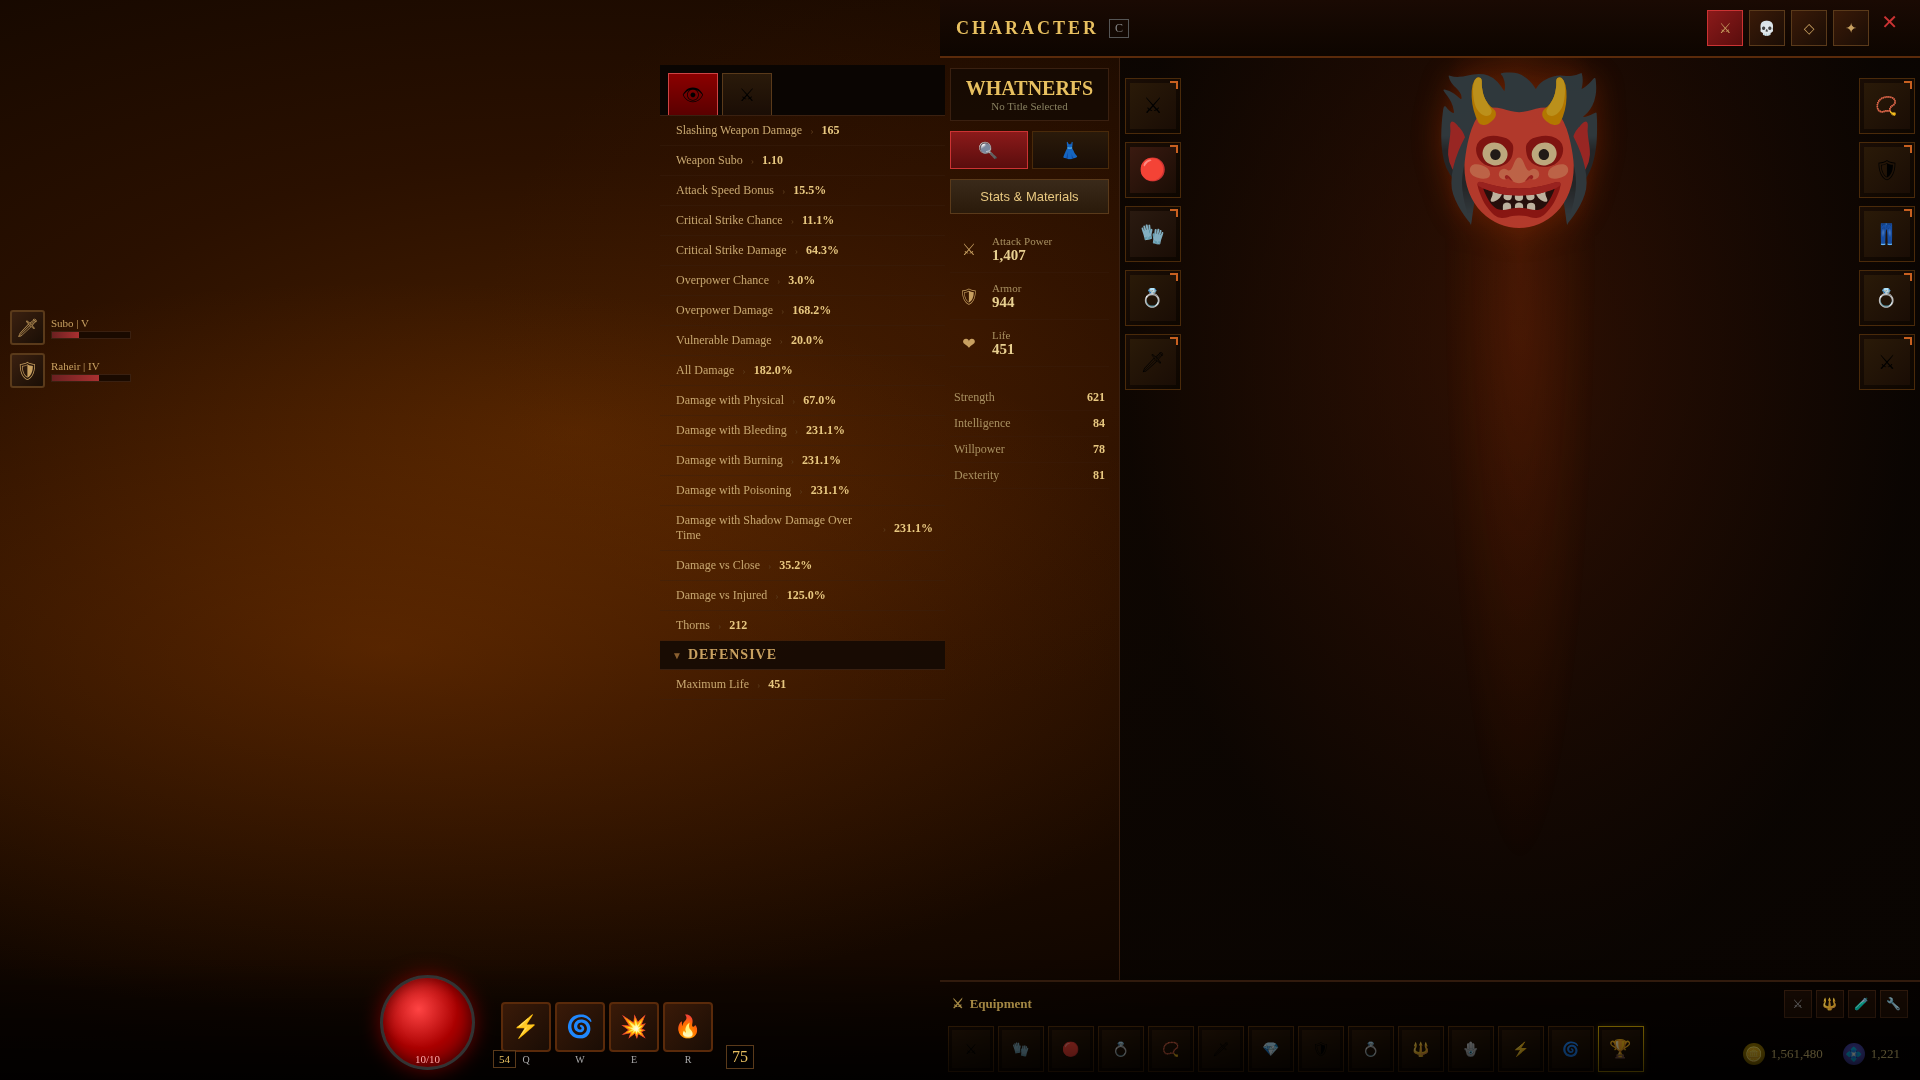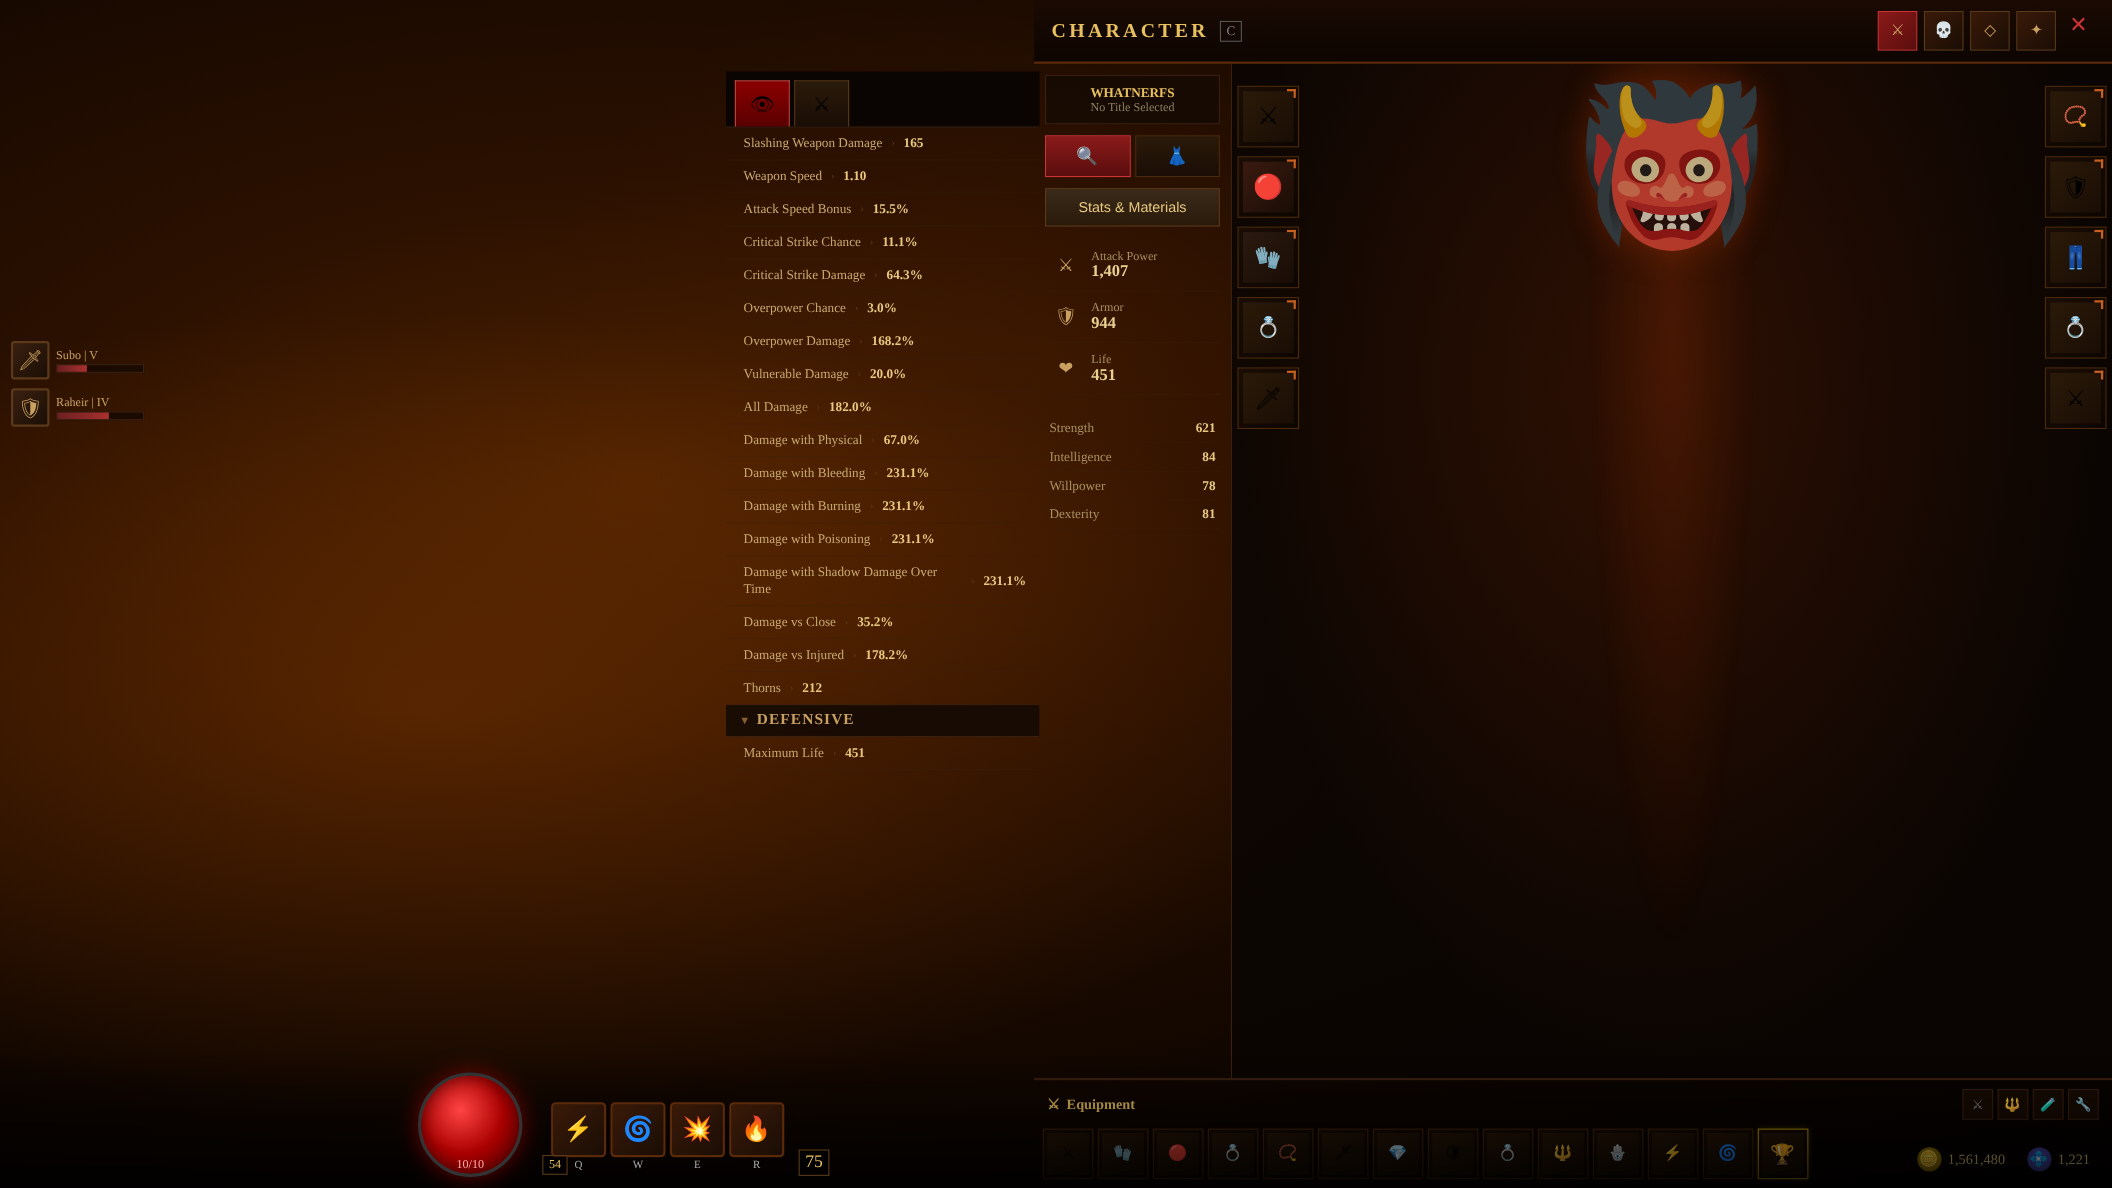--- a/index.html
+++ b/index.html
@@ -361,21 +361,21 @@
     .char-name-box {
       background: rgba(20,10,3,0.8);
       border: 1px solid #3a2010;
       padding: 8px 12px;
       margin-bottom: 10px;
       text-align: center;
     }
 
     .char-name {
       color: #e8c060;
-      font-size: 12px;
+      font-size: 20px;
       font-weight: bold;
     }
 
     .char-subtitle {
       color: #888060;
       font-size: 11px;
     }
 
     .char-actions {
       display: flex;
@@ -637,21 +637,21 @@
 
     <div class="stats-scroll-area">
 
       <div id="stat-rows-container">
       <div class="stat-row">
       <span class="stat-name">Slashing Weapon Damage</span>
       <span class="stat-arrow">›</span>
       <span class="stat-value">165</span>
     </div>
           <div class="stat-row">
-      <span class="stat-name">Weapon Speed</span>
+      <span class="stat-name">Weapon Subo</span>
       <span class="stat-arrow">›</span>
       <span class="stat-value">1.10</span>
     </div>
           <div class="stat-row">
       <span class="stat-name">Attack Speed Bonus</span>
       <span class="stat-arrow">›</span>
       <span class="stat-value">15.5%</span>
     </div>
           <div class="stat-row">
       <span class="stat-name">Critical Strike Chance</span>
@@ -709,21 +709,21 @@
       <span class="stat-value">231.1%</span>
     </div>
           <div class="stat-row">
       <span class="stat-name">Damage vs Close</span>
       <span class="stat-arrow">›</span>
       <span class="stat-value">35.2%</span>
     </div>
           <div class="stat-row">
       <span class="stat-name">Damage vs Injured</span>
       <span class="stat-arrow">›</span>
-      <span class="stat-value">178.2%</span>
+      <span class="stat-value">125.0%</span>
     </div>
           <div class="stat-row">
       <span class="stat-name">Thorns</span>
       <span class="stat-arrow">›</span>
       <span class="stat-value">212</span>
     </div>
         </div>
 
       <div class="section-header">
         <span class="section-header-arrow">▼</span>

